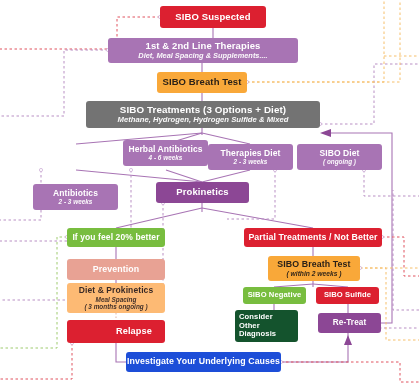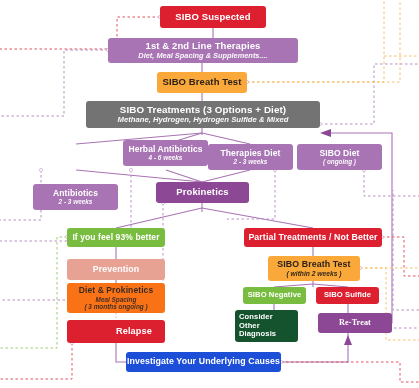--- a/index.html
+++ b/index.html
@@ -203,26 +203,26 @@
         <div class="sub" style="font-size: 6.4px;">2 - 3 weeks</div>
       </div>
       <div class="node" style="left: 297px; top: 144px; width: 85px; height: 26px; background: rgb(168, 116, 180); color: rgb(255, 255, 255); font-size: 8.5px;">
         <div class="ttl">SIBO Diet</div>
         <div class="sub" style="font-size: 6.4px;">( ongoing )</div>
       </div>
       <div class="node" style="left: 156px; top: 182px; width: 93px; height: 21px; background: rgb(140, 71, 149); color: rgb(255, 255, 255); font-size: 9.5px;">
         <div class="ttl">Prokinetics</div>
       </div>
       <div class="node" style="left: 67px; top: 228px; width: 98px; height: 19px; background: rgb(120, 189, 63); color: rgb(255, 255, 255); font-size: 8.5px;">
-        <div class="ttl">If you feel 93% better</div>
+        <div class="ttl">If you feel 20% better</div>
       </div>
       <div class="node" style="left: 67px; top: 259px; width: 98px; height: 21px; background: rgb(232, 162, 148); color: rgb(255, 255, 255); font-size: 8.8px;">
         <div class="ttl">Prevention</div>
       </div>
-      <div class="node" style="left: 67px; top: 283px; width: 98px; height: 30px; background: #f97316; color: rgb(58, 42, 38); font-size: 8.5px;">
+      <div class="node" style="left: 67px; top: 283px; width: 98px; height: 30px; background: #fdba74; color: rgb(58, 42, 38); font-size: 8.5px;">
         <div class="ttl">Diet &amp; Prokinetics</div>
         <div class="sub" style="font-size: 6.4px;">Meal Spacing</div>
         <div class="sub2" style="font-size: 6.4px;">( 3 months ongoing )</div>
       </div>
       <div class="node" style="left: 67px; top: 320px; width: 98px; height: 23px; background: rgb(220, 32, 48); color: rgb(255, 255, 255); font-size: 9.2px; padding-left: 40px;">
         <div class="ttl">Relapse</div>
       </div>
       <div class="node" style="left: 244px; top: 228px; width: 138px; height: 19px; background: rgb(220, 32, 48); color: rgb(255, 255, 255); font-size: 8.8px;">
         <div class="ttl">Partial Treatments / Not Better</div>
       </div>
@@ -232,21 +232,21 @@
       </div>
       <div class="node" style="left: 243px; top: 287px; width: 63px; height: 17px; background: rgb(120, 189, 63); color: rgb(255, 255, 255); font-size: 7.6px;">
         <div class="ttl">SIBO Negative</div>
       </div>
       <div class="node" style="left: 316px; top: 287px; width: 63px; height: 17px; background: rgb(220, 32, 48); color: rgb(255, 255, 255); font-size: 7.6px;">
         <div class="ttl">SIBO Sulfide</div>
       </div>
       <div class="node wrap" style="left: 235px; top: 310px; width: 63px; height: 32px; background: #14532d; color: rgb(255, 255, 255); font-size: 7.6px;">
         <div class="ttl">Consider Other Diagnosis</div>
       </div>
-      <div class="node" style="left: 318px; top: 313px; width: 74px; height: 20px; background: rgb(140, 71, 149); color: rgb(255, 255, 255); font-size: 8.2px; font-family: Liberation Serif, serif;">
+      <div class="node" style="left: 318px; top: 313px; width: 63px; height: 20px; background: rgb(140, 71, 149); color: rgb(255, 255, 255); font-size: 8.2px;">
         <div class="ttl">Re-Treat</div>
       </div>
       <div class="node" style="left: 126px; top: 352px; width: 155px; height: 20px; background: #1d4ed8; color: rgb(255, 255, 255); font-size: 8.8px;">
         <div class="ttl">Investigate Your Underlying Causes</div>
       </div>
     </div>
 
 </div>
 
 </body></html>

